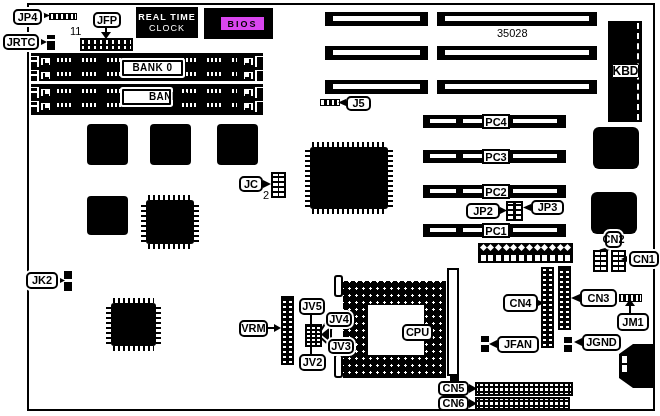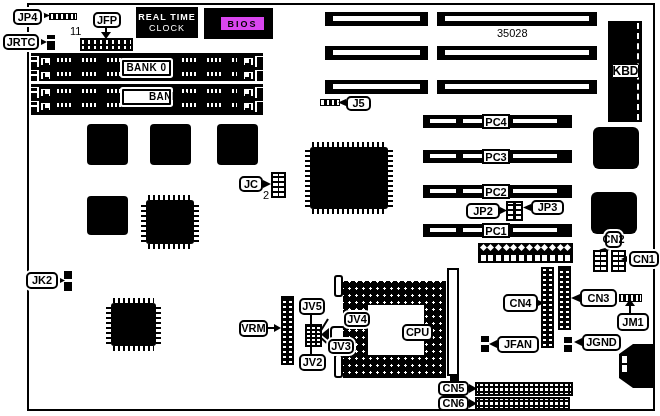--- a/index.html
+++ b/index.html
@@ -14,21 +14,21 @@
   .sq{border-radius:1px;}
   .chip{position:absolute;background:#000;border-radius:4px;z-index:2;}
   .qfp{position:absolute;z-index:2;}
   .qfp .body{position:absolute;inset:5px;background:#000;border-radius:3px;}
   .qfp .pt{position:absolute;left:7px;right:7px;top:0;height:5px;background:repeating-linear-gradient(90deg,#000 0 2px,transparent 2px 5px);}
   .qfp .pb{position:absolute;left:7px;right:7px;bottom:0;height:5px;background:repeating-linear-gradient(90deg,#000 0 2px,transparent 2px 5px);}
   .qfp .pl{position:absolute;top:7px;bottom:7px;left:0;width:5px;background:repeating-linear-gradient(0deg,#000 0 2px,transparent 2px 5px);}
   .qfp .pr{position:absolute;top:7px;bottom:7px;right:0;width:5px;background:repeating-linear-gradient(0deg,#000 0 2px,transparent 2px 5px);}
   .isa{position:absolute;background:#000;height:14px;z-index:2;}
   .isa .stripe{position:absolute;left:8px;right:8px;top:4px;height:5px;background:#fff;}
-  .pci{position:absolute;background:#000;height:13px;z-index:2;padding-left:6px;}
+  .pci{position:absolute;background:#000;height:13px;z-index:2;}
   .pci .s{position:absolute;top:4px;height:4px;background:#fff;}
   .pci .plbl{position:absolute;top:-1px;left:59px;width:28px;height:15px;border:2px solid #000;background:#fff;
        font-size:11px;font-weight:bold;display:flex;align-items:center;justify-content:center;box-sizing:border-box;}
   .simm{position:absolute;width:232px;height:14px;z-index:2;}
   .simm .tl{position:absolute;left:0;right:0;top:0;height:3px;background:#000;}
   .simm .ltab{position:absolute;left:0;top:4px;width:6px;height:10px;background:linear-gradient(#000 0 3px,#fff 3px 5px,#000 5px 10px);}
   .simm .clip{position:absolute;top:3px;left:8px;width:13px;height:11px;background:#000;}
   .simm .clip .w{position:absolute;inset:2px;background:#fff;}
   .simm .clip .w::after{content:"";position:absolute;left:2px;top:1px;width:4px;height:4px;border-left:2px solid #000;border-bottom:2px solid #000;}
   .simm .bar{position:absolute;left:21px;width:190px;top:3px;height:11px;background:#000;}
@@ -129,21 +129,21 @@
       </div>
       <div class="bar">
         <div class="ticks"></div>
       </div>
       <div class="clip2">
         <div class="w"></div>
       </div>
       <div class="rtab"></div>
   </div>
   <div class="abs" style="left:31px;top:112px;width:232px;height:3px;background:#000;z-index:2;"></div>
-  <div class="lbl sq halo" style="left:122px;top:60px;width:49px;height:16px;font-size:10px;letter-spacing:0.5px;">BANK 0</div>
+  <div class="lbl sq halo" style="left:122px;top:60px;width:61px;height:16px;font-size:10px;letter-spacing:0.5px;">BANK 0</div>
   <div class="lbl sq halo" style="left:122px;top:89px;width:49px;height:16px;font-size:10px;letter-spacing:0.5px;padding-left:45px;">BANK 1</div>
 
   <div class="chip" style="left:87px;top:124px;width:41px;height:41px;"></div>
   <div class="chip" style="left:150px;top:124px;width:41px;height:41px;"></div>
   <div class="chip" style="left:217px;top:124px;width:41px;height:41px;"></div>
   <div class="chip" style="left:87px;top:196px;width:41px;height:39px;"></div>
   <div class="qfp" style="left:141px;top:195px;width:58px;height:54px;">
     <div class="pt"></div>
       <div class="pb"></div>
       <div class="pl"></div>
@@ -274,21 +274,21 @@
   <div class="comp2" style="left:481px;top:336px;width:8px;height:16px;"></div>
   <div class="lbl" style="left:497px;top:336px;width:42px;height:17px;">JFAN</div>
   <div class="comp2" style="left:564px;top:337px;width:8px;height:15px;"></div>
   <div class="lbl" style="left:582px;top:334px;width:39px;height:17px;">JGND</div>
 
   <div class="ladder" style="left:281px;top:296px;width:13px;height:69px;"></div>
   <div class="lbl" style="left:239px;top:320px;width:29px;height:17px;">VRM</div>
   <div class="vstrip" style="left:305px;top:324px;width:17px;height:23px;"></div>
   <div class="lbl" style="left:299px;top:298px;width:26px;height:17px;">JV5</div>
   <div class="lbl" style="left:299px;top:354px;width:27px;height:17px;">JV2</div>
-  <div class="lbl halo" style="left:344px;top:312px;width:26px;height:15px;">JV4</div>
+  <div class="lbl halo" style="left:326px;top:312px;width:26px;height:15px;">JV4</div>
   <div class="lbl halo" style="left:328px;top:339px;width:26px;height:15px;">JV3</div>
 
   <div class="abs" style="left:447px;top:268px;width:12px;height:108px;background:#fff;border:2px solid #000;z-index:2;"></div>
   <div class="abs" style="left:450px;top:376px;width:9px;height:6px;background:#000;z-index:2;"></div>
   <div class="abs" style="left:334px;top:275px;width:9px;height:22px;background:#fff;border:2px solid #000;border-radius:3px;z-index:2;"></div>
   <div class="abs" style="left:330px;top:326px;width:16px;height:15px;background:#fff;border:2px solid #000;border-radius:4px;z-index:2;"></div>
   <div class="abs" style="left:334px;top:354px;width:9px;height:24px;background:#fff;border:2px solid #000;border-radius:3px;z-index:2;"></div>
   <div class="abs" style="left:343px;top:281px;width:103px;height:97px;background-color:#000;
       background-image:radial-gradient(circle,#fff 1px,rgba(0,0,0,0) 1.1px);background-size:7px 7px;background-position:3px 4px;z-index:3;">
     <div style="position:absolute;left:25px;top:24px;width:56px;height:50px;background:#fff;"></div>

